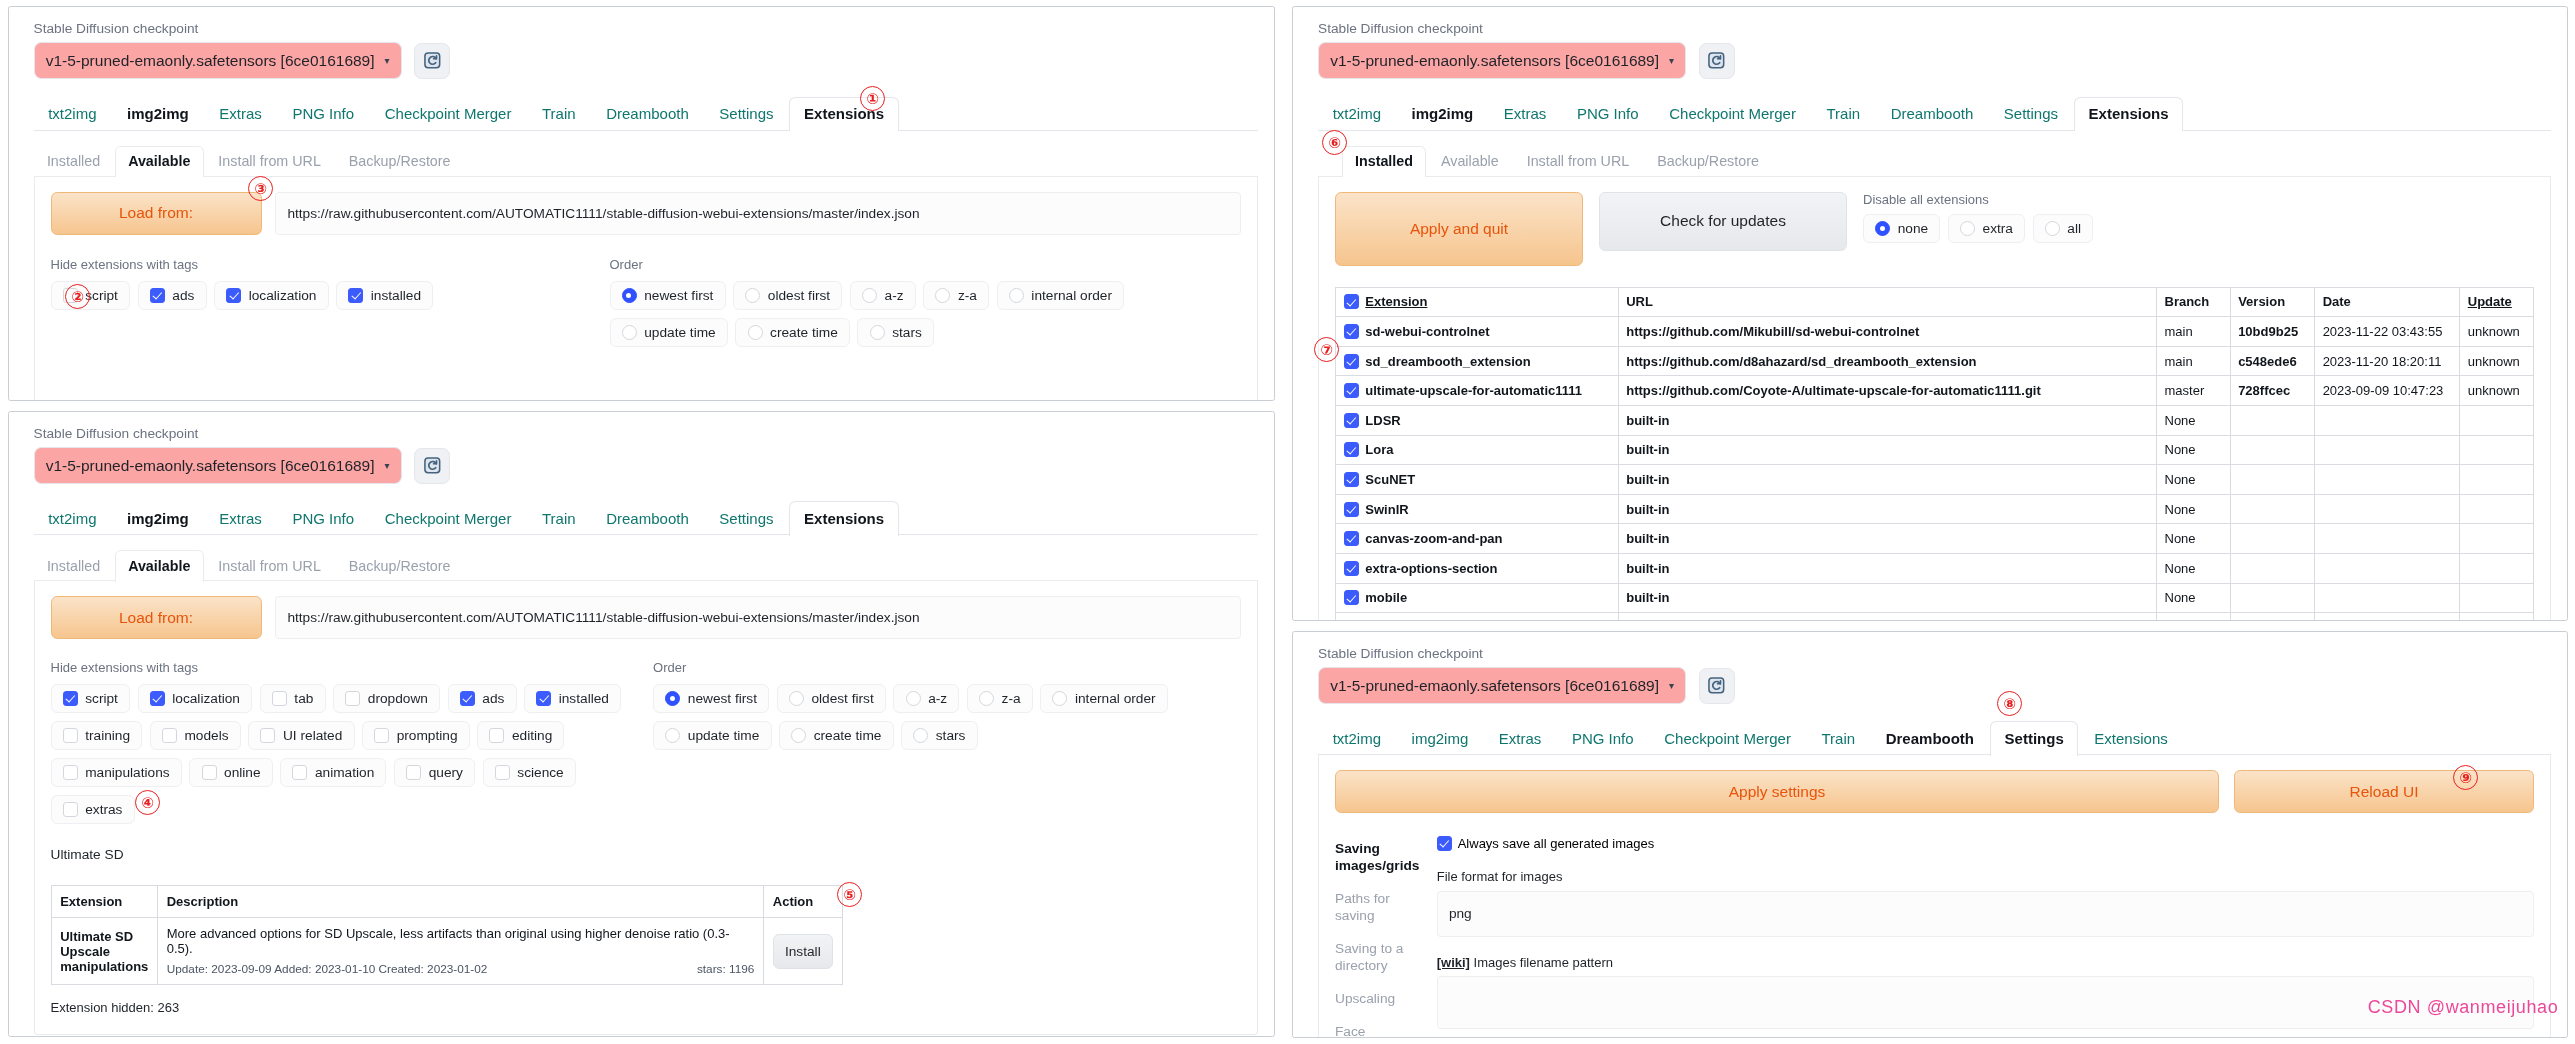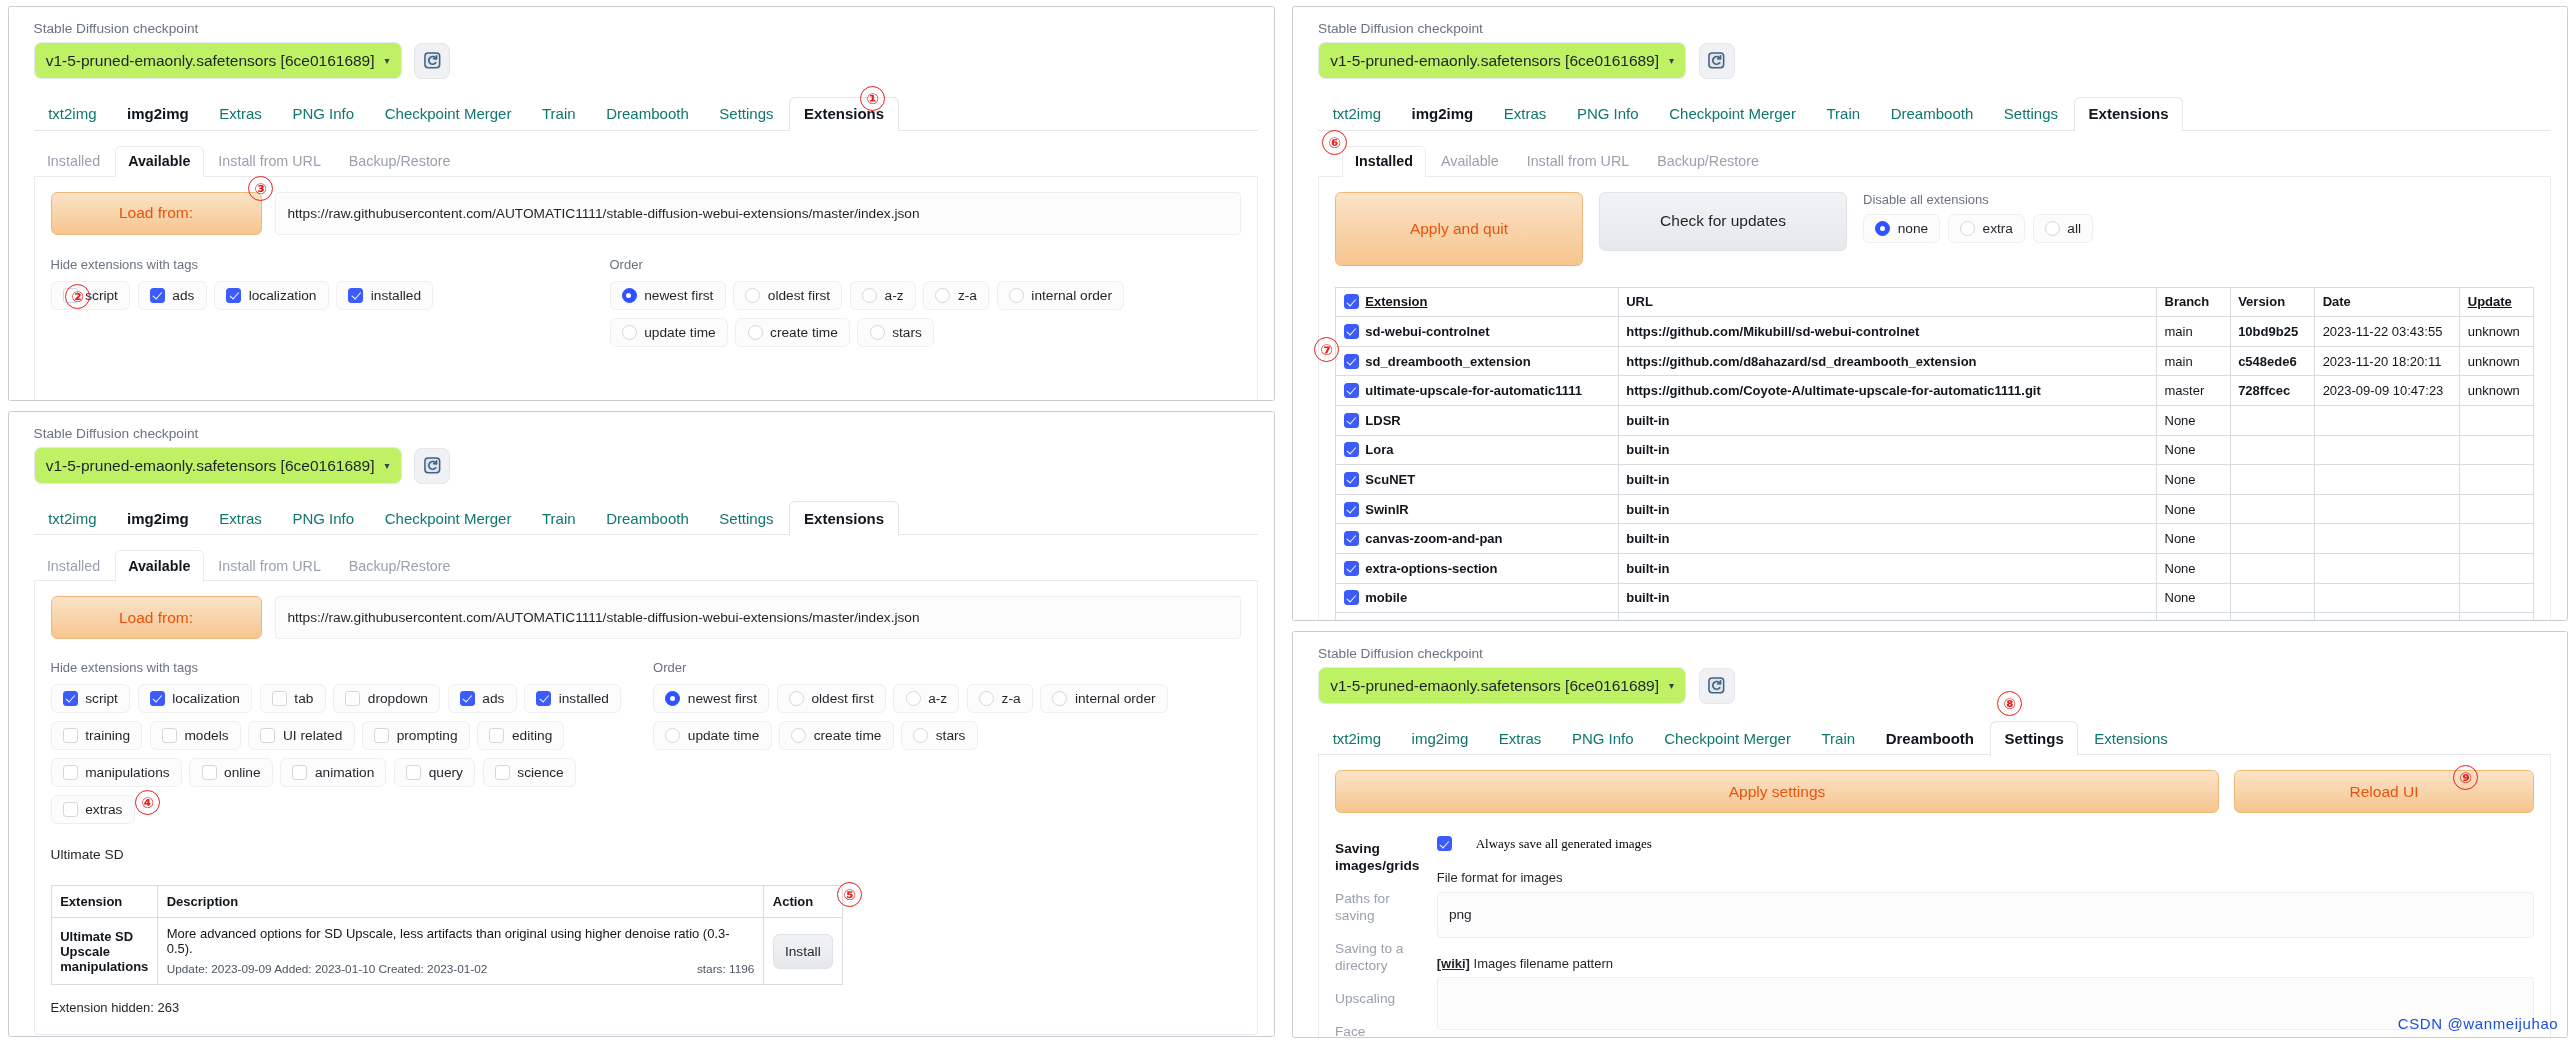--- a/index.html
+++ b/index.html
@@ -22,21 +22,21 @@
   }
   .pad { padding: 13.7px 16px; margin-left: 9px; }
 
   
   .ckpt-label {
     font-size: 13.7px; color: #6b7280; margin-bottom: 6.2px;
   }
   .ckpt-row { display: flex; align-items: center; gap: 12.4px; }
   .ckpt-select {
     border: 1.2px solid #e4e6eb; border-radius: 7.5px;
-    background: #bef264; padding: 8.7px 11.2px;
+    background: #fca5a5; padding: 8.7px 11.2px;
     font-size: 15.5px; color: #1f2328;
     display: flex; align-items: center; justify-content: space-between;
     min-width: 298px;
   }
   .ckpt-select .caret { font-size: 10px; color: #374151; margin-left: 10px; }
   .refresh-btn {
     width: 36px; height: 36px; border-radius: 7.5px;
     background: #f0f1f4; border: 0.6px solid #e4e6eb;
     display: flex; align-items: center; justify-content: center;
   }
@@ -185,22 +185,22 @@
     color: #e81f1f;
     font-size: 15px; font-weight: bold;
     display: flex; align-items: center; justify-content: center;
     background: transparent;
     z-index: 50;
     font-family: "DejaVu Sans", sans-serif;
   }
 
   .watermark {
     position: absolute;
-    right: 8.7px; bottom: 5px;
-    font-size: 15px; color: #1d4ed8;
+    right: 8.7px; bottom: 19px;
+    font-size: 18px; color: #ec4899;
     letter-spacing: 0.6px;
   }
 
   
   .set-left {
     width: 93px; flex: none;
     display: flex; flex-direction: column; gap: 16px;
     padding-top: 3.7px;
   }
   .set-cat { font-size: 13.7px; color: #9aa1ad; line-height: 1.25; }
@@ -779,21 +779,21 @@
 
       <div style="display:flex; margin-top:22.4px;">
         <div class="set-left" id="d-cats">
             <div class="set-cat active">Saving images/grids</div>
             <div class="set-cat">Paths for saving</div>
             <div class="set-cat">Saving to a directory</div>
             <div class="set-cat">Upscaling</div>
             <div class="set-cat">Face restoration</div>
           </div>
         <div class="set-right">
-          <div style="display:flex; align-items:center; gap:24px;font-family:Liberation Serif, serif;">
+          <div style="display:flex; align-items:center; gap:6px;">
             <span class="cb on"></span>
             <span style="font-size:13px;">Always save all generated images</span>
           </div>
 
           <div style="margin-top:18.6px;">
             <div class="set-lab">File format for images</div>
             <div class="textfield" style="height:46px;">png</div>
           </div>
 
           <div style="margin-top:18.6px;">

